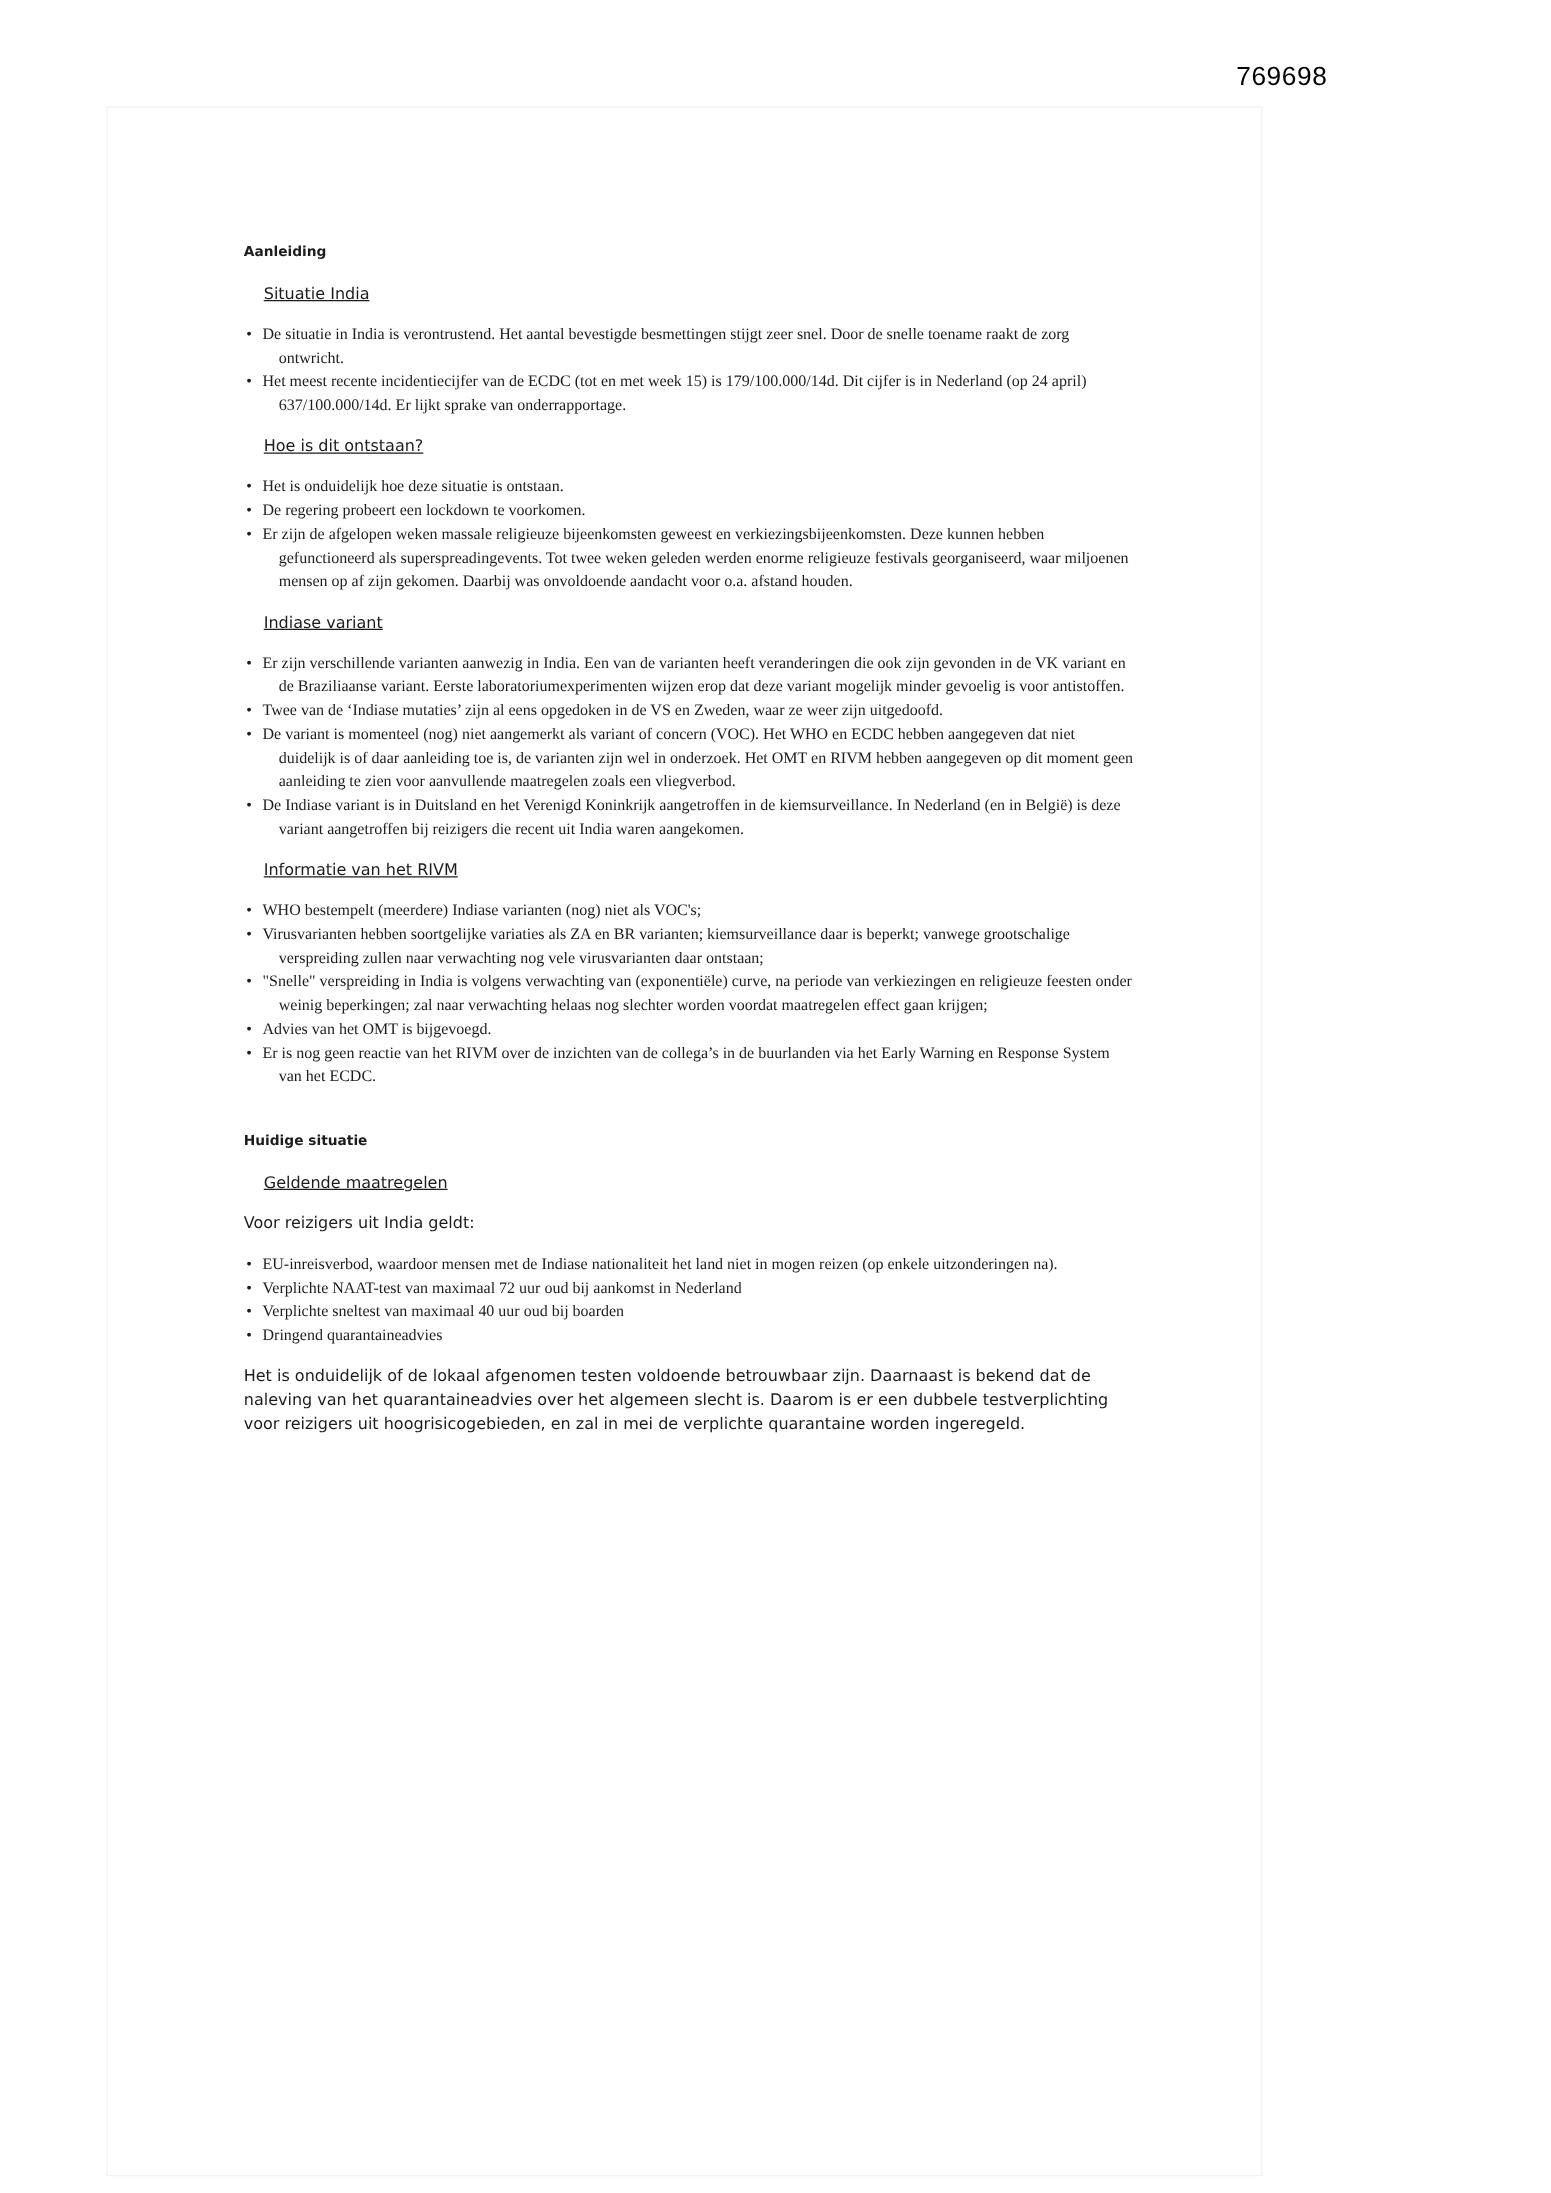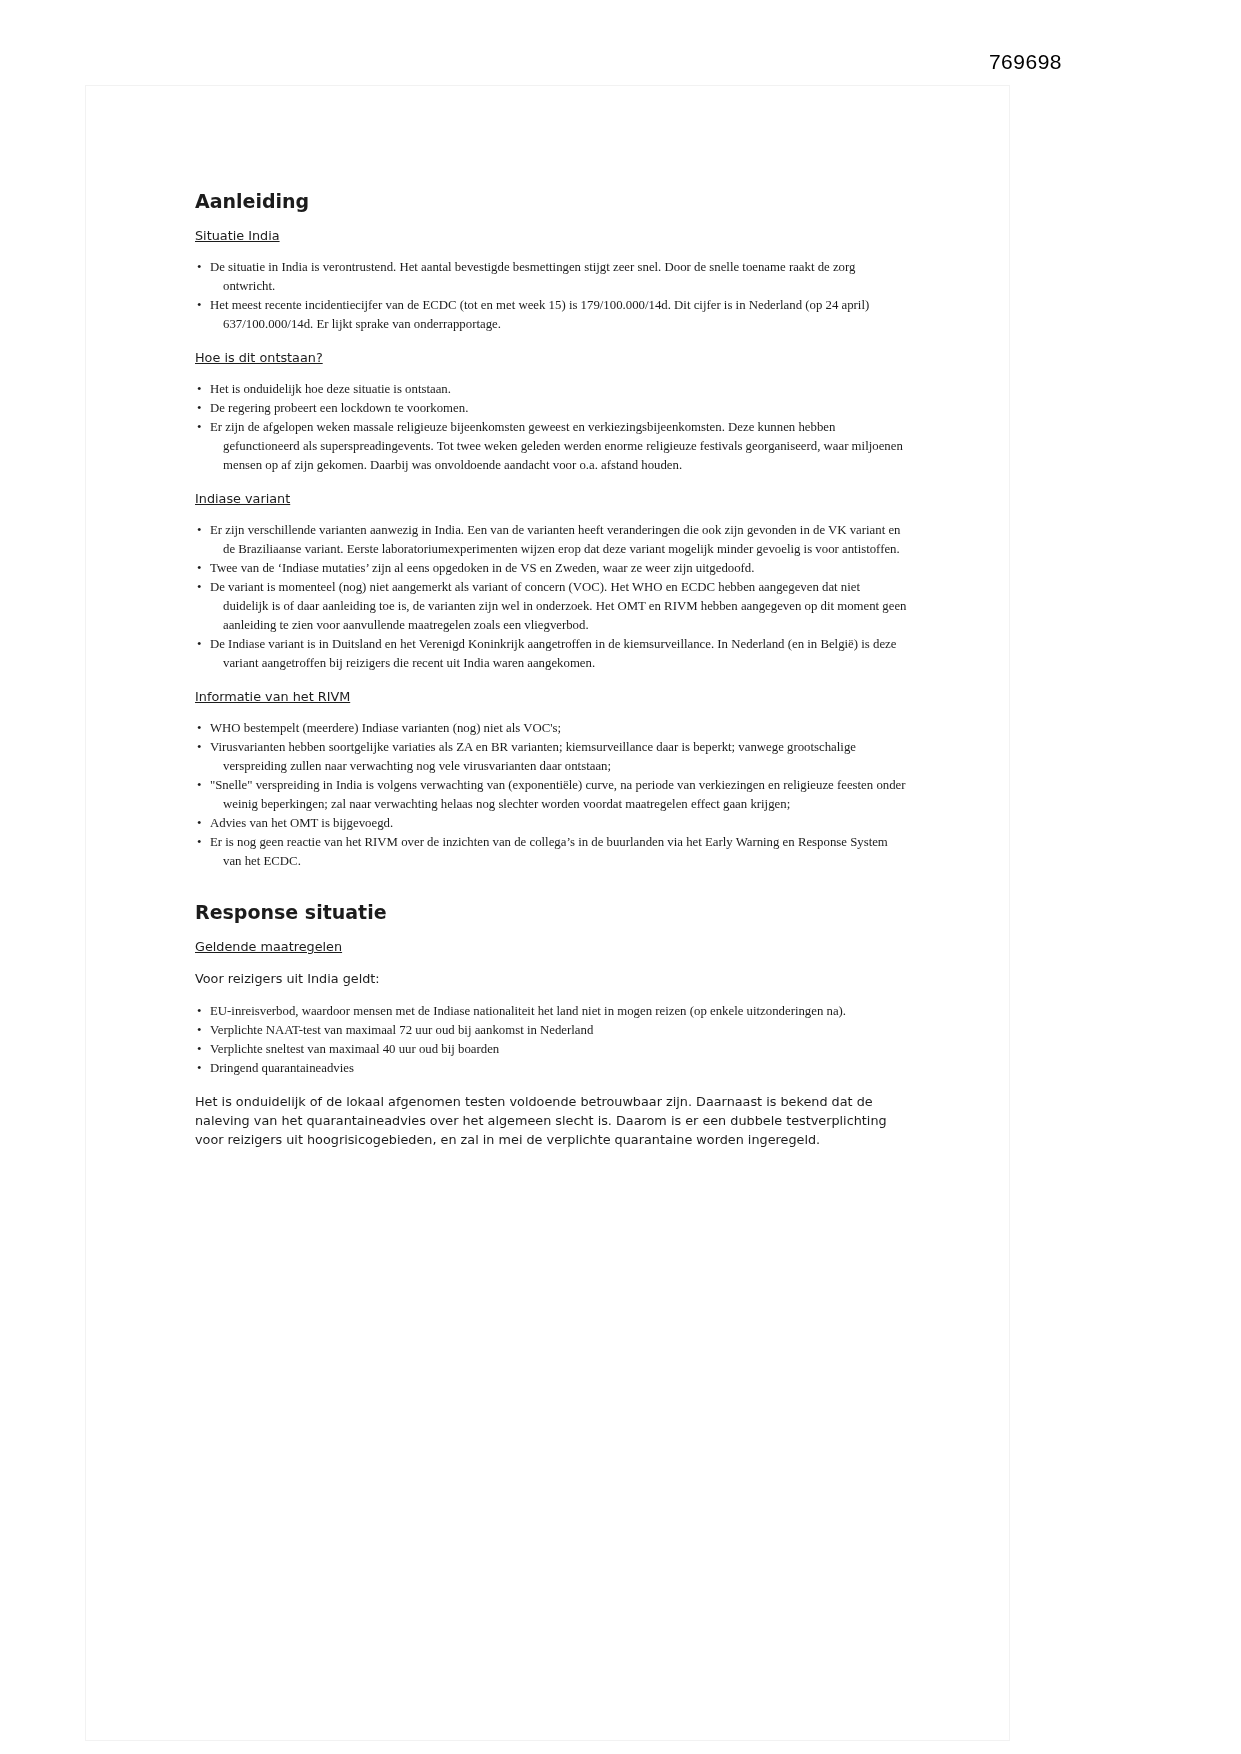--- a/index.html
+++ b/index.html
@@ -36,30 +36,30 @@
   }
   .document-body {
     position: absolute;
     left: 195px;
     top: 192px;
     width: 712px;
     font-size: 12.8px;
     line-height: 19px;
   }
   .heading {
-    font-size: 19px;
+    font-size: 11px;
     font-weight: bold;
     margin: 0 0 15px 0;
     line-height: 19px;
   }
   .subheading {
     font-size: 12.8px;
     font-weight: normal;
     text-decoration: underline;
-    margin: 0 0 13px 0;
+    margin: 0 0 13px 16px;
     line-height: 19px;
   }
   .paragraph {
     margin: 0 0 14px 0;
   }
   ul.bullets {
     list-style: none;
     margin: 0 0 14px 0;
     padding: 0;
     font-family: Liberation Serif, serif;
@@ -110,21 +110,21 @@
     </ul>
     <h3 class="subheading">Informatie van het RIVM</h3>
     <ul class="bullets">
       <li>WHO bestempelt (meerdere) Indiase varianten (nog) niet als VOC's;</li>
       <li>Virusvarianten hebben soortgelijke variaties als ZA en BR varianten; kiemsurveillance daar is beperkt; vanwege grootschalige verspreiding zullen naar verwachting nog vele virusvarianten daar ontstaan;</li>
       <li>"Snelle" verspreiding in India is volgens verwachting van (exponentiële) curve, na periode van verkiezingen en religieuze feesten onder weinig beperkingen; zal naar verwachting helaas nog slechter worden voordat maatregelen effect gaan krijgen;</li>
       <li>Advies van het OMT is bijgevoegd.</li>
       <li>Er is nog geen reactie van het RIVM over de inzichten van de collega’s in de buurlanden via het Early Warning en Response System van het ECDC.</li>
     </ul>
     <div class="spacer"></div>
-    <h2 class="heading">Response situatie</h2>
+    <h2 class="heading">Huidige situatie</h2>
     <h3 class="subheading">Geldende maatregelen</h3>
     <p class="paragraph">Voor reizigers uit India geldt:</p>
     <ul class="bullets">
       <li>EU-inreisverbod, waardoor mensen met de Indiase nationaliteit het land niet in mogen reizen (op enkele uitzonderingen na).</li>
       <li>Verplichte NAAT-test van maximaal 72 uur oud bij aankomst in Nederland</li>
       <li>Verplichte sneltest van maximaal 40 uur oud bij boarden</li>
       <li>Dringend quarantaineadvies</li>
     </ul>
     <p class="paragraph">Het is onduidelijk of de lokaal afgenomen testen voldoende betrouwbaar zijn. Daarnaast is bekend dat de naleving van het quarantaineadvies over het algemeen slecht is. Daarom is er een dubbele testverplichting voor reizigers uit hoogrisicogebieden, en zal in mei de verplichte quarantaine worden ingeregeld.</p>
   </div>

